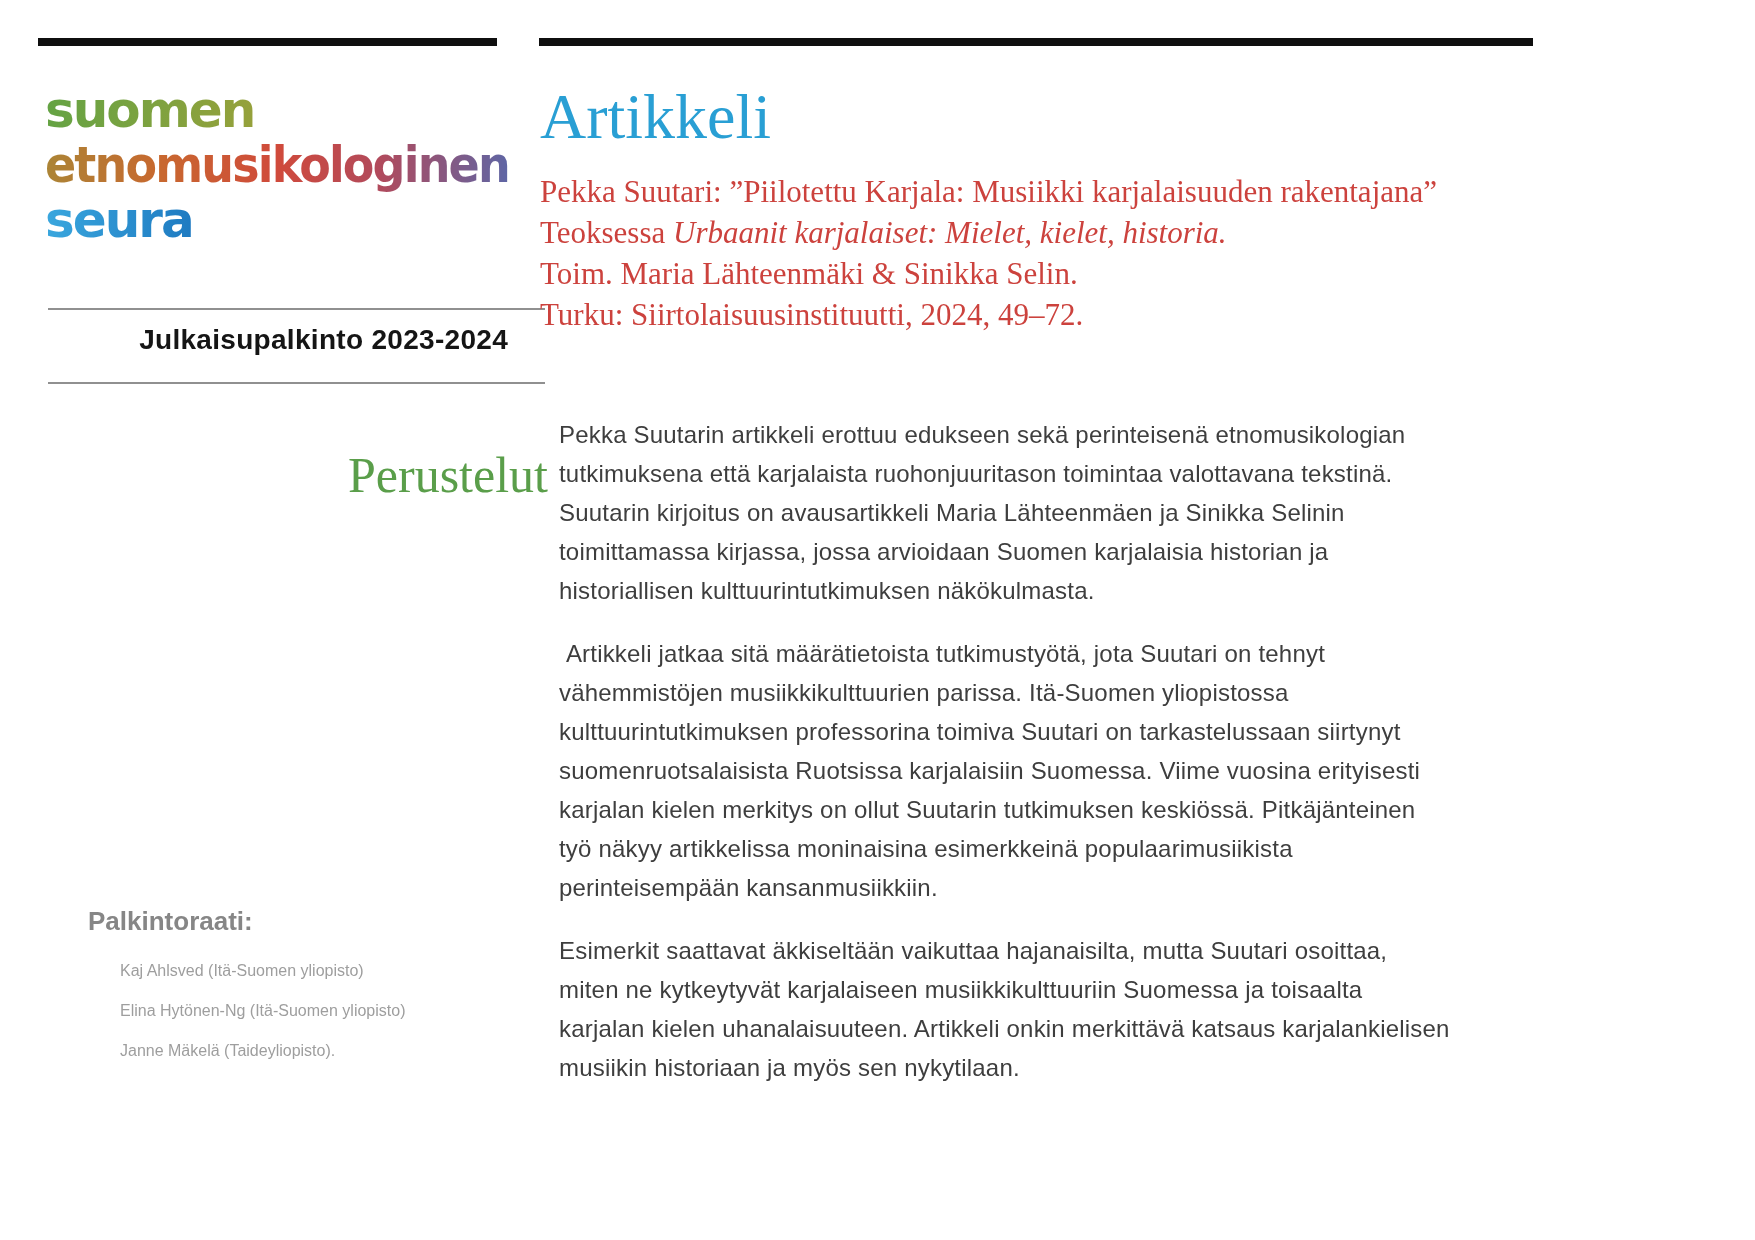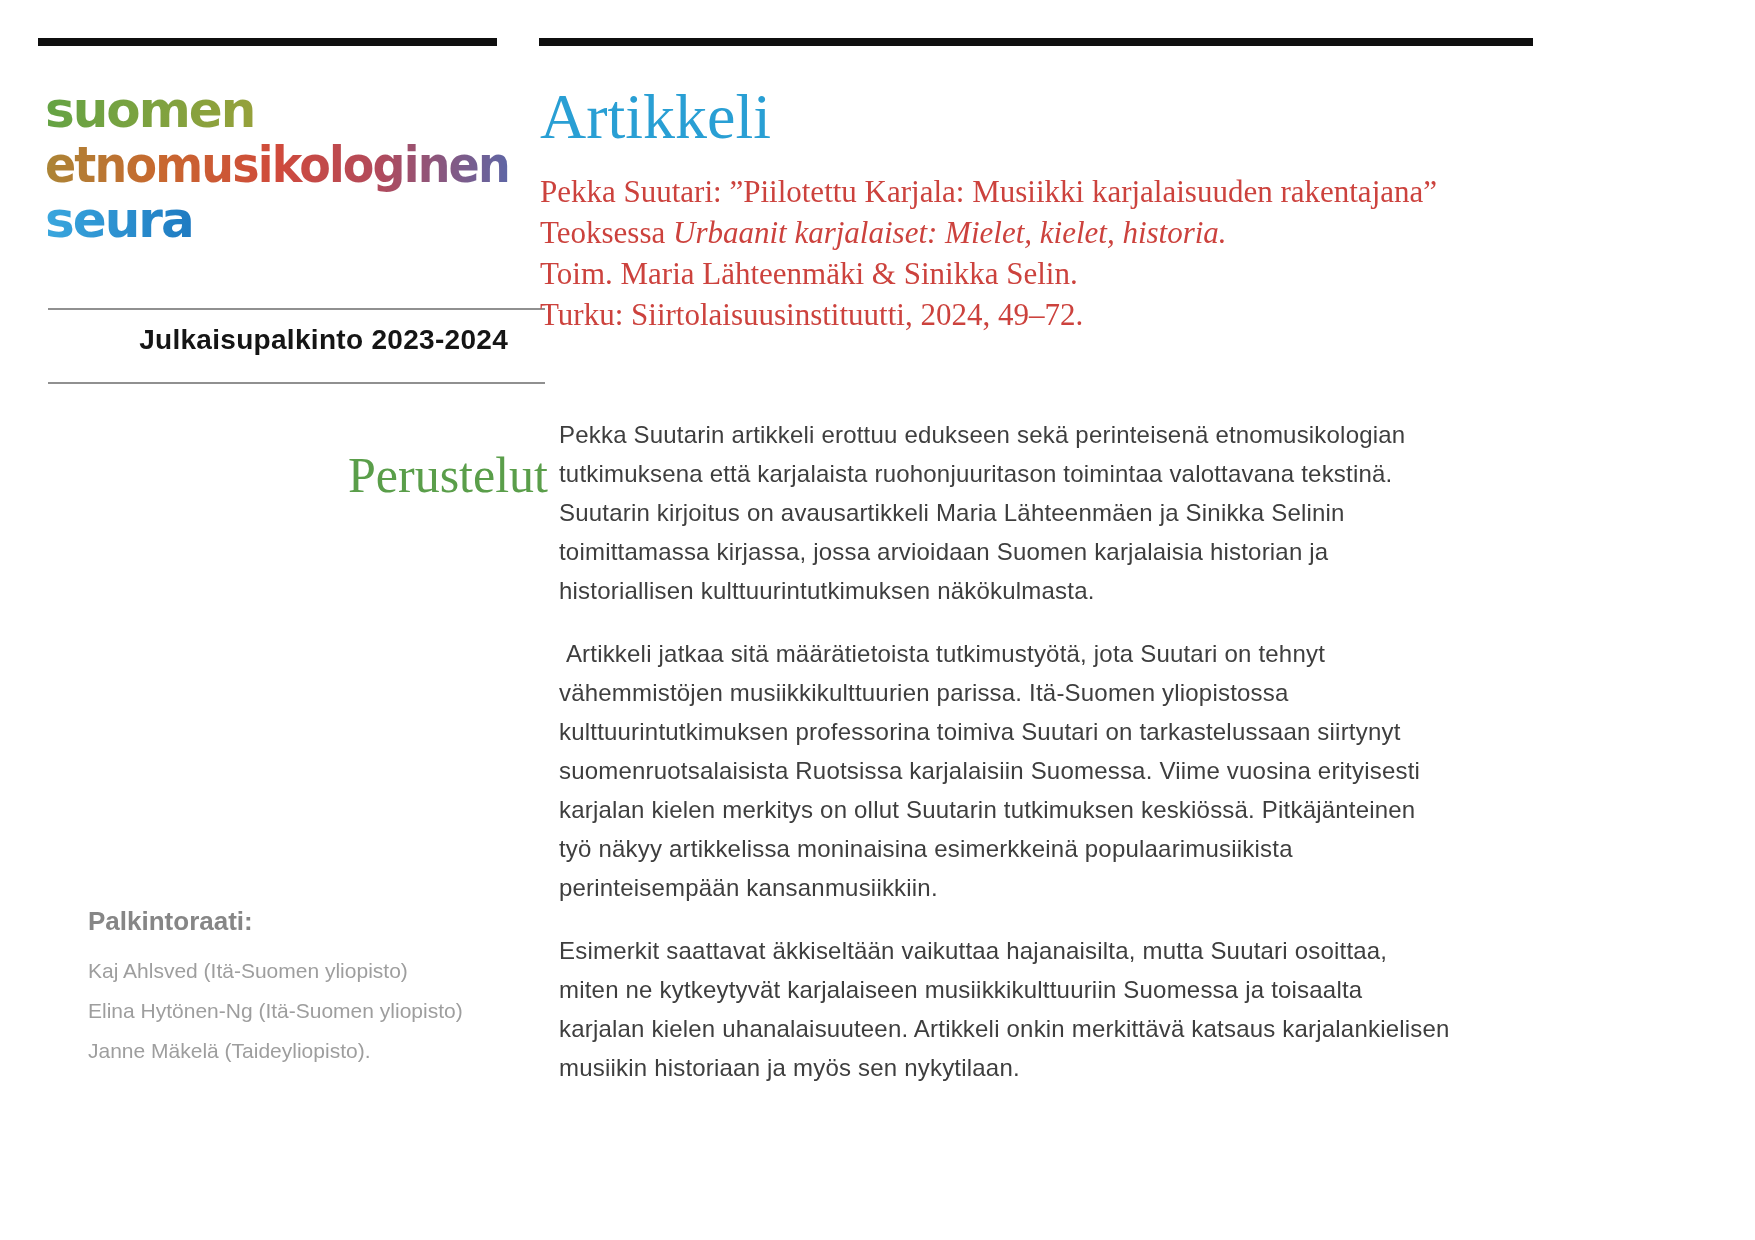--- a/index.html
+++ b/index.html
@@ -60,22 +60,23 @@
     color: var(--perustelut-green, #5a9e4a);
   }
 
   .jury { position: absolute; left: 88px; top: 906px; }
   .jury-heading {
     font-size: 26px; font-weight: 600;
     color: var(--jury-heading-gray, #868686);
     margin-bottom: 14px;
   }
   .jury-member {
-    font-size: 21px; line-height: 40px;
+    font-size: 16px; line-height: 40px;
     color: var(--jury-gray, #9e9e9e);
+    margin-left: 32px;
   }
 
   .artikkeli {
     position: absolute; left: 540px; top: 82px; margin: 0;
     font-family: "Liberation Serif", "DejaVu Serif", serif;
     font-weight: normal;
     font-size: 64px; line-height: 70px;
     color: var(--heading-blue, #299fd4);
   }
 

